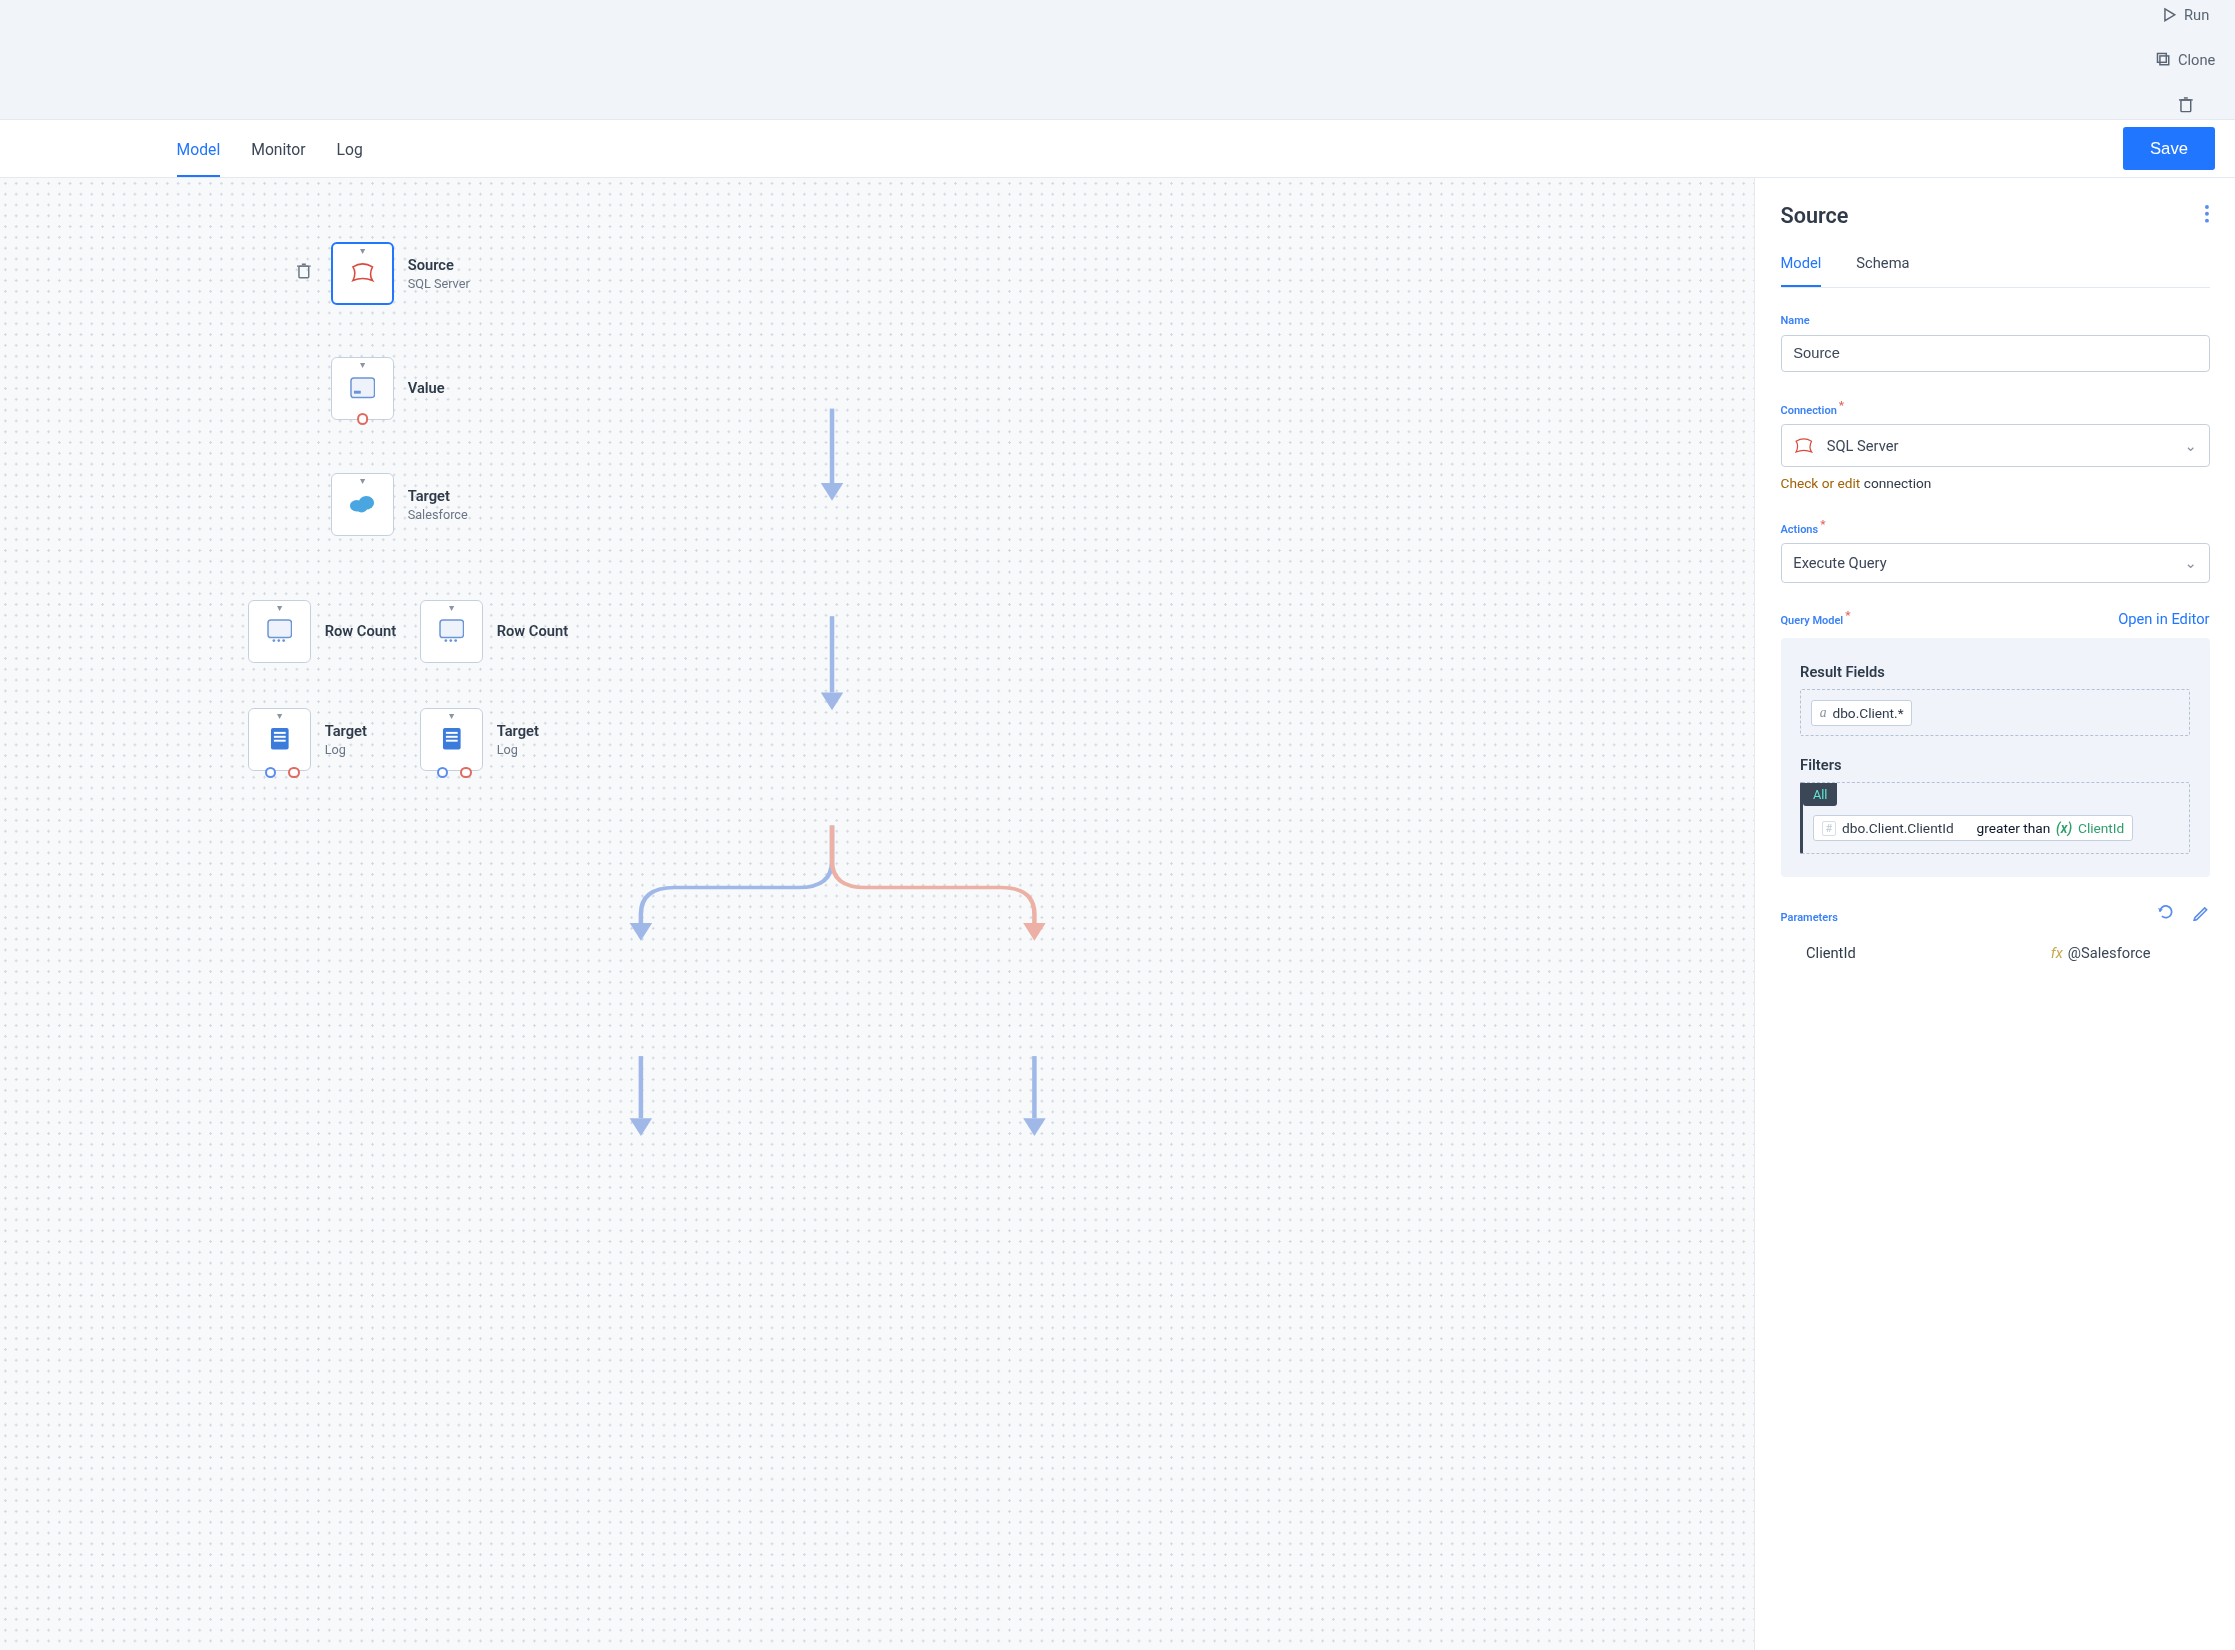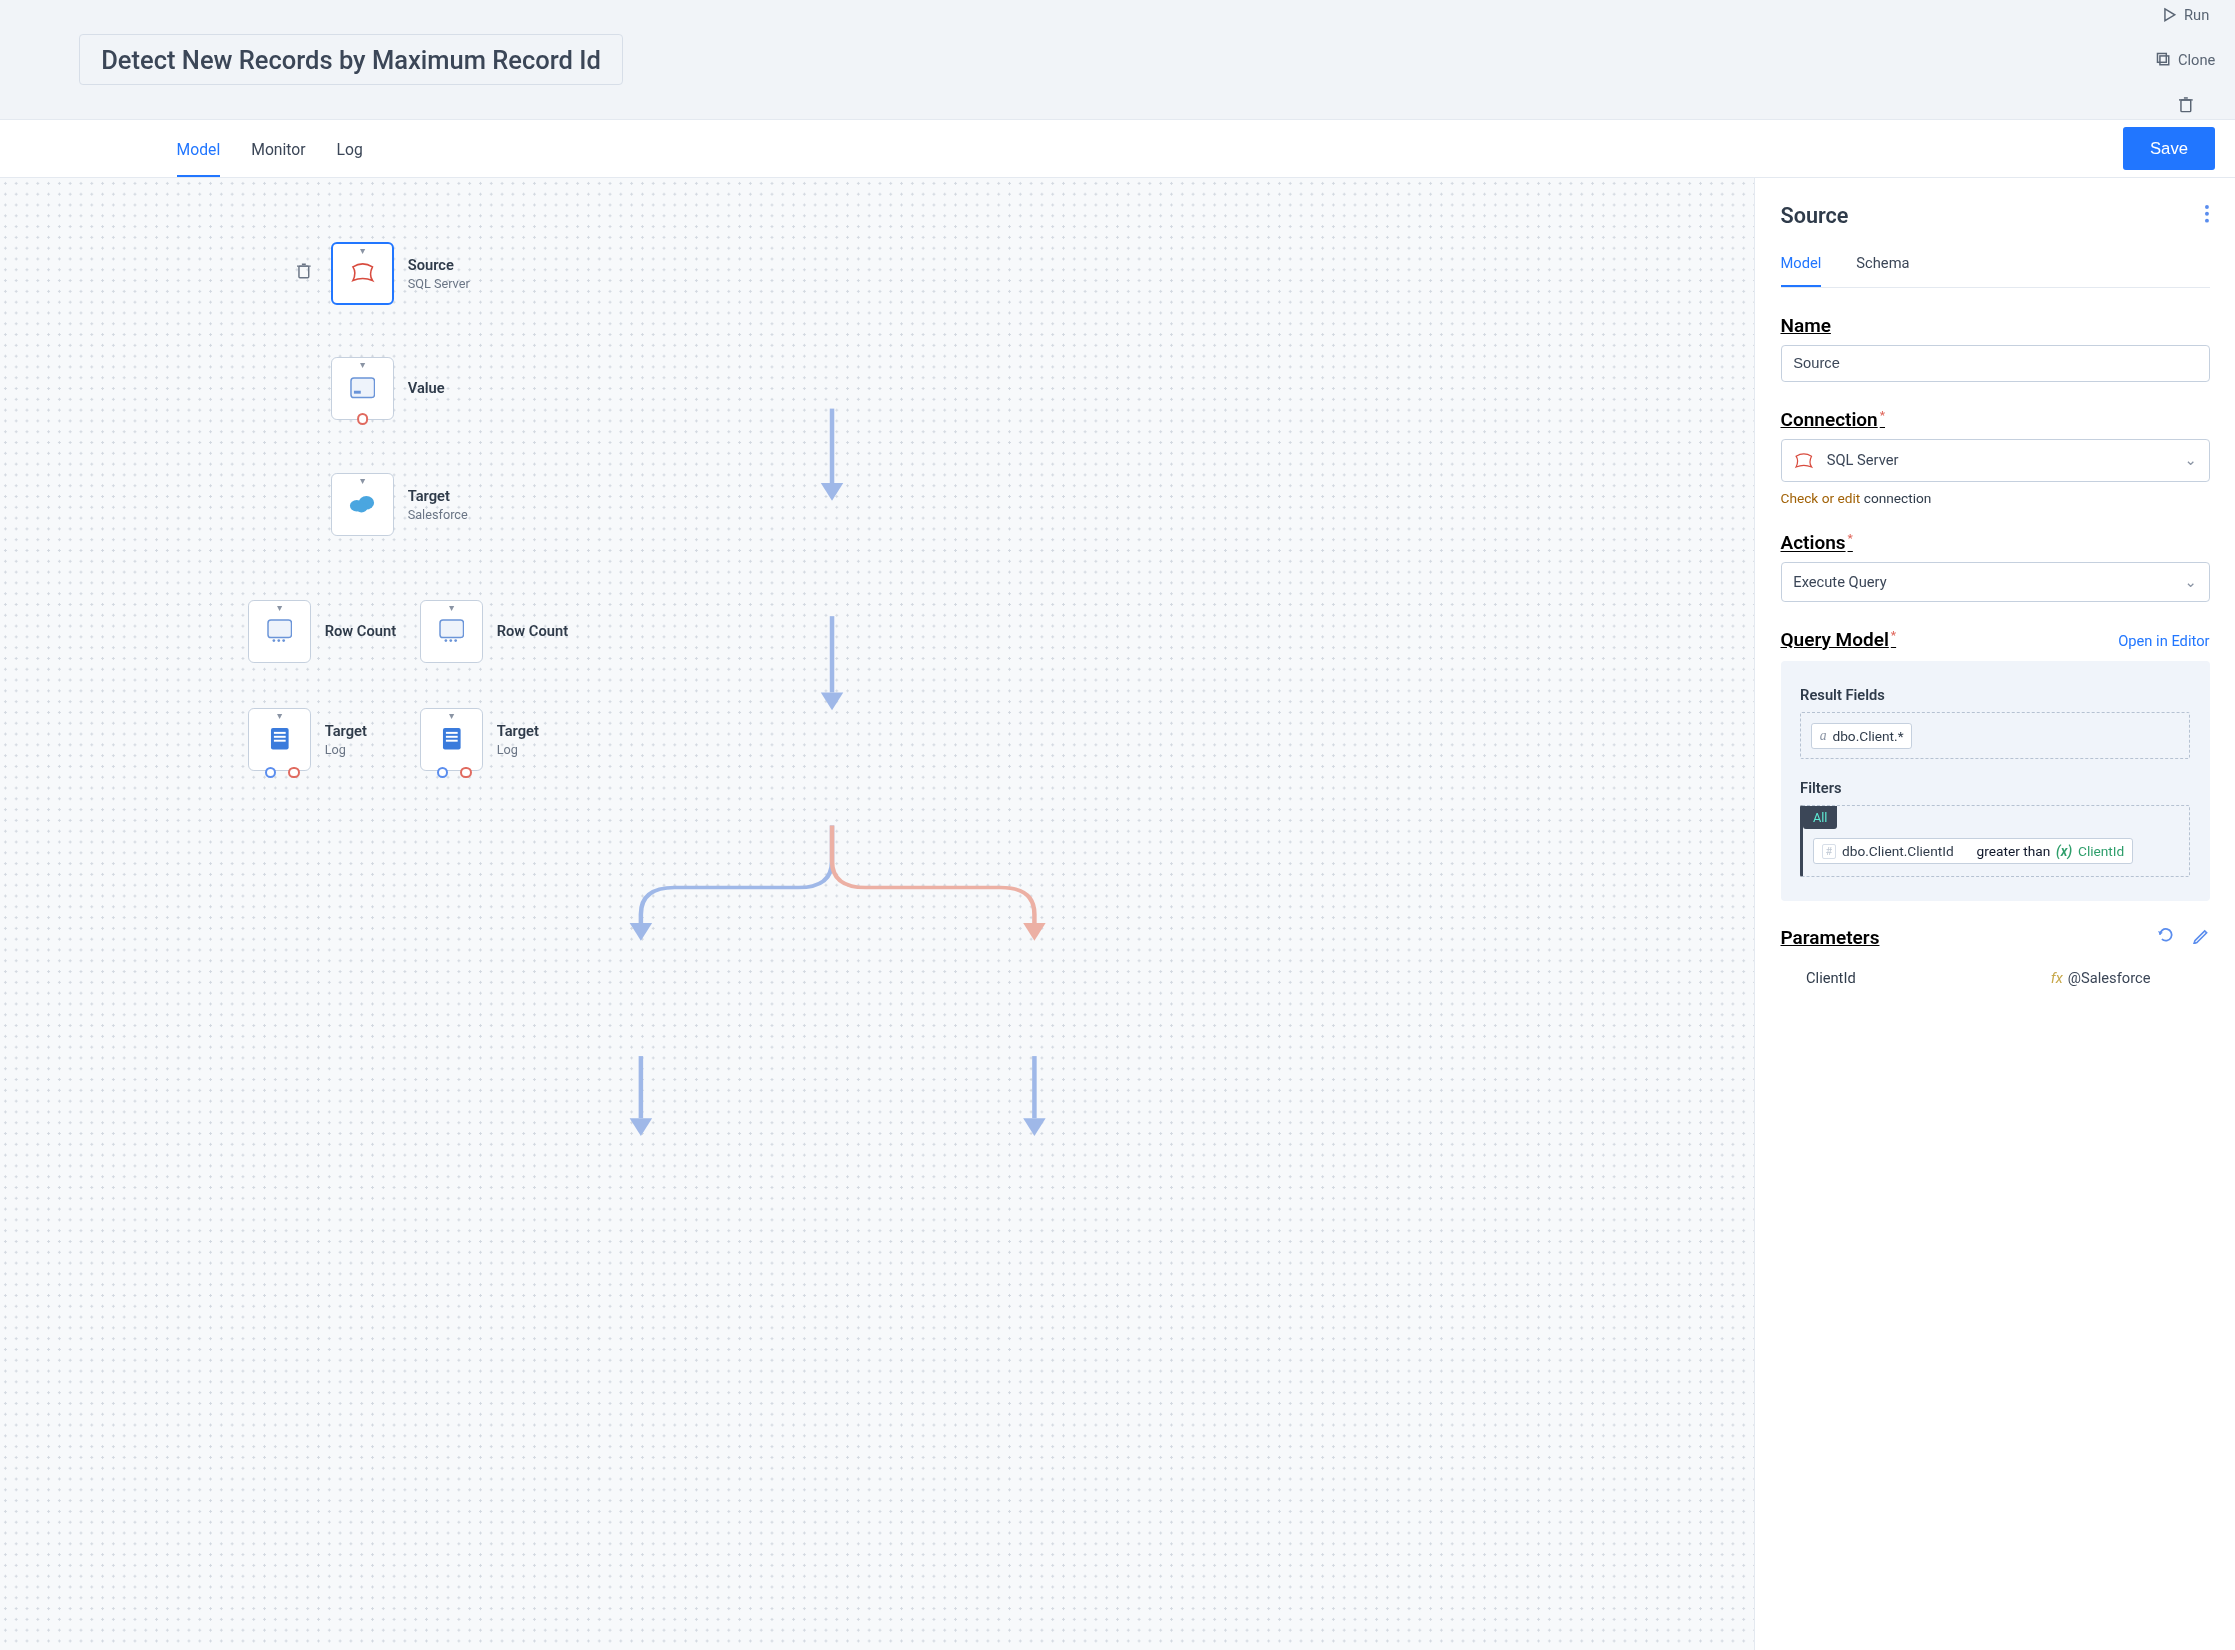--- a/index.html
+++ b/index.html
@@ -172,21 +172,21 @@
     color: #3b4657;
     cursor: pointer;
     border-bottom: 2.9px solid transparent;
   }
   .panel-tab.active {
     color: #2176ff;
     border-bottom-color: #2176ff;
   }
 
   .field { margin-top: 25.5px; }
-  .field-label { font-weight: 600; font-size: 19px; color: #000000; text-decoration: underline; }
+  .field-label { font-weight: 600; font-size: 11px; color: #3b82f6; }
   .req::after { content: "*"; color: #e06a5f; font-size: 11.8px; vertical-align: super; margin-left: 2px; }
   .text-input, .select {
     width: 100%;
     margin-top: 7.8px;
     border: 1px solid #c5d0de;
     border-radius: 3.9px;
     padding: 9.8px 11.8px;
     font-size: 14.7px;
     color: #3b4657;
     background: #fff;
@@ -286,21 +286,20 @@
   svg.edges path.red { stroke: #ecb0a4; }
   svg.edges polygon { fill: #9fb8e8; }
   svg.edges polygon.red { fill: #ecb0a4; }
 </style>
 </head>
 <body>
 
 <div class="app">
 
   <div class="topbar">
-    <div class="title-box">Detect New Records by Maximum Record Id</div>
     <div class="top-actions">
       <span class="action">
         <span class="icon">
           <svg width="15.7" height="15.7" viewBox="0 0 16 16">
               <polygon points="3,2 13,8 3,14" fill="none" stroke="#5a6574" stroke-width="1.5"></polygon>
             </svg>
         </span>
         <span>Run</span>
       </span>
       <span class="action">

